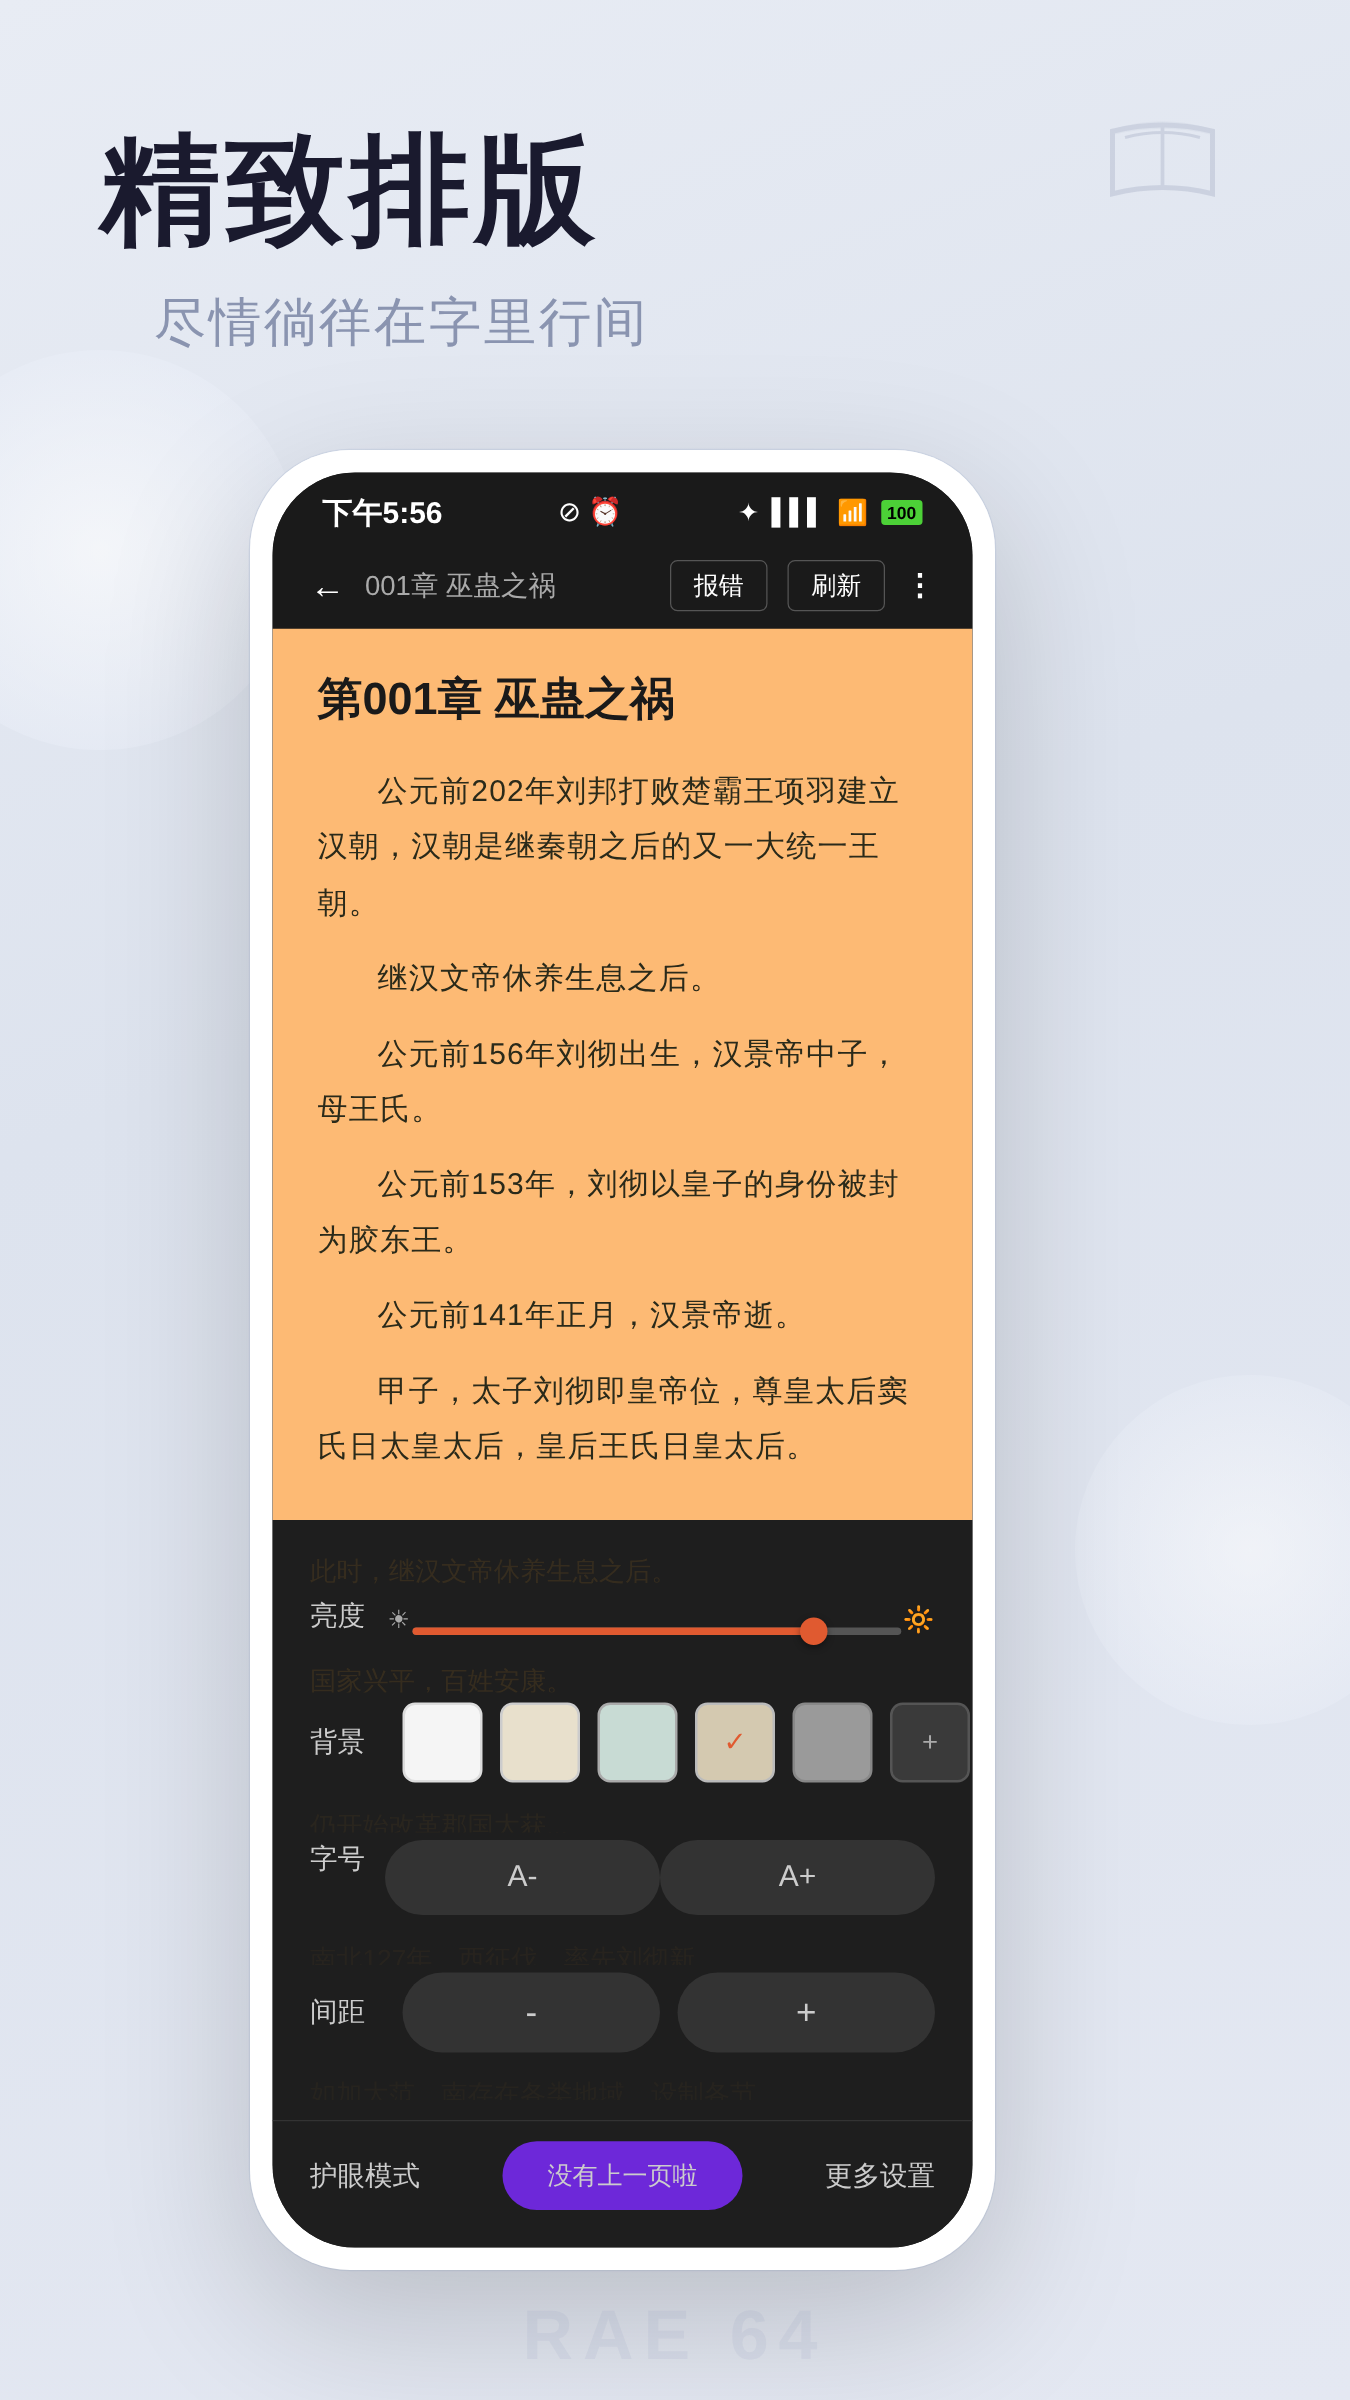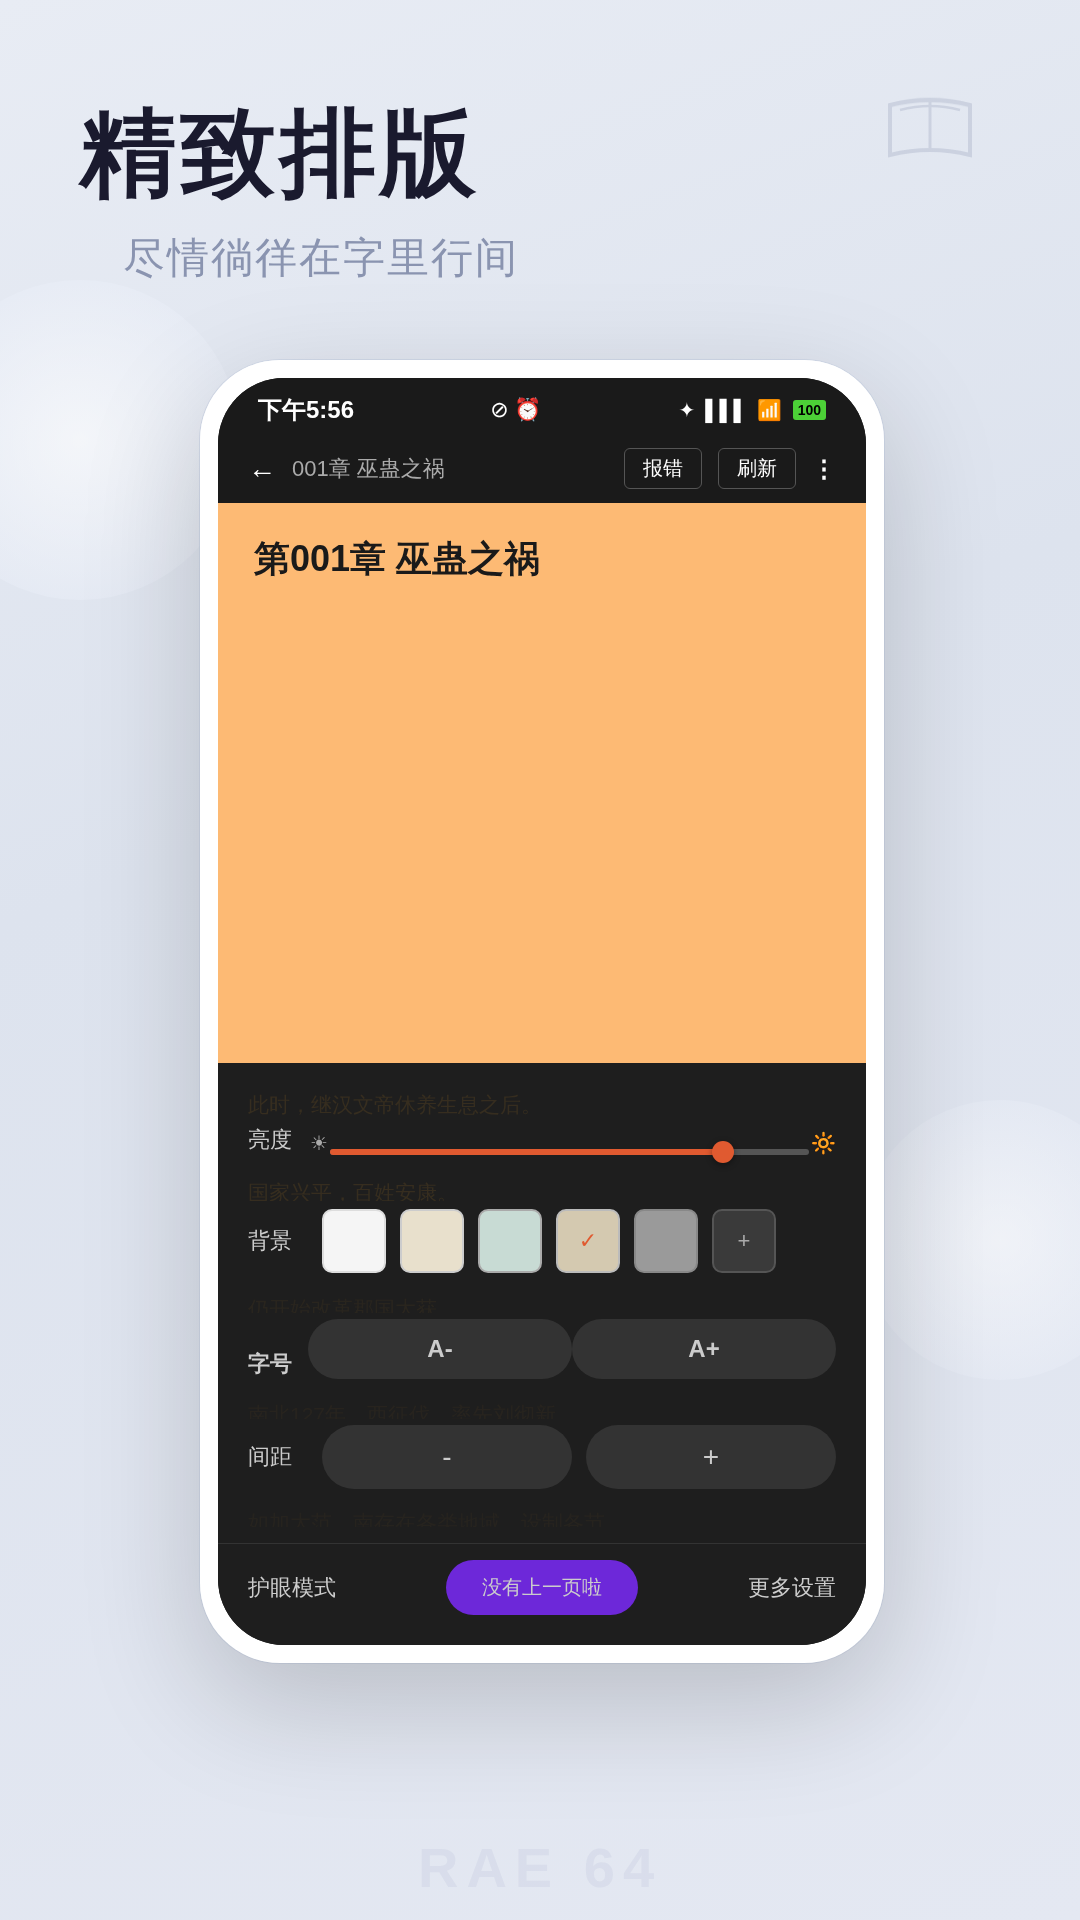--- a/index.html
+++ b/index.html
@@ -77,21 +77,21 @@
     .phone-wrapper {
       position: absolute;
       top: 360px;
       left: 50%;
       transform: translateX(-50%);
       width: 680px;
     }
 
     
     .phone-shell {
-      width: 684px;
+      width: 596px;
       background: #ffffff;
       border-radius: 80px;
       padding: 18px;
       box-shadow:
         0 40px 120px rgba(0,0,0,0.18),
         0 0 0 1px rgba(200,210,230,0.6),
         inset 0 2px 4px rgba(255,255,255,0.9);
       position: relative;
     }
 
@@ -278,23 +278,22 @@
     .swatch-white { background: #f5f5f5; border: 2px solid #ddd; }
     .swatch-light { background: #e8e0cc; border: 2px solid #ccc; }
     .swatch-mint { background: #c8dbd4; border: 2px solid #aaa; }
     .swatch-check { background: #d4c9b0; border: 2px solid #bbb; color: #e05a30; }
     .swatch-gray { background: #9a9a9a; border: 2px solid #888; }
     .swatch-plus { background: #3a3a3a; border: 2px solid #555; color: #aaa; }
 
     
     .font-row {
       display: flex;
-      align-items: flex-end;
+      align-items: flex-start;
       margin-bottom: 18px;
-      font-weight: bold;
     }
 
     .font-btn {
       flex: 1;
       background: #333;
       border-radius: 50px;
       padding: 16px;
       text-align: center;
       color: #ccc;
       font-size: 24px;
@@ -403,20 +402,28 @@
       <div class="app-toolbar">
         <span class="toolbar-back">←</span>
         <span class="toolbar-title">001章 巫蛊之祸</span>
         <span class="toolbar-btn">报错</span>
         <span class="toolbar-btn">刷新</span>
         <span class="toolbar-more">⋮</span>
       </div>
 
       <div class="reading-area">
         <div class="chapter-title">第001章 巫蛊之祸</div>
+        <div class="reading-text">
+          <p class="reading-paragraph">公元前202年刘邦打败楚霸王项羽建立汉朝，汉朝是继秦朝之后的又一大统一王朝。</p>
+          <p class="reading-paragraph">继汉文帝休养生息之后。</p>
+          <p class="reading-paragraph">公元前156年刘彻出生，汉景帝中子，母王氏。</p>
+          <p class="reading-paragraph">公元前153年，刘彻以皇子的身份被封为胶东王。</p>
+          <p class="reading-paragraph">公元前141年正月，汉景帝逝。</p>
+          <p class="reading-paragraph">甲子，太子刘彻即皇帝位，尊皇太后窦氏日太皇太后，皇后王氏日皇太后。</p>
+        </div>
       </div>
 
       <div class="settings-panel">
 
         <div style="position:relative; overflow:hidden; height: 30px; margin-bottom: 8px;">
           <p class="reading-area-text-showing">此时，继汉文帝休养生息之后。</p>
         </div>
 
         <div class="settings-row">
           <span class="settings-label">亮度</span>

